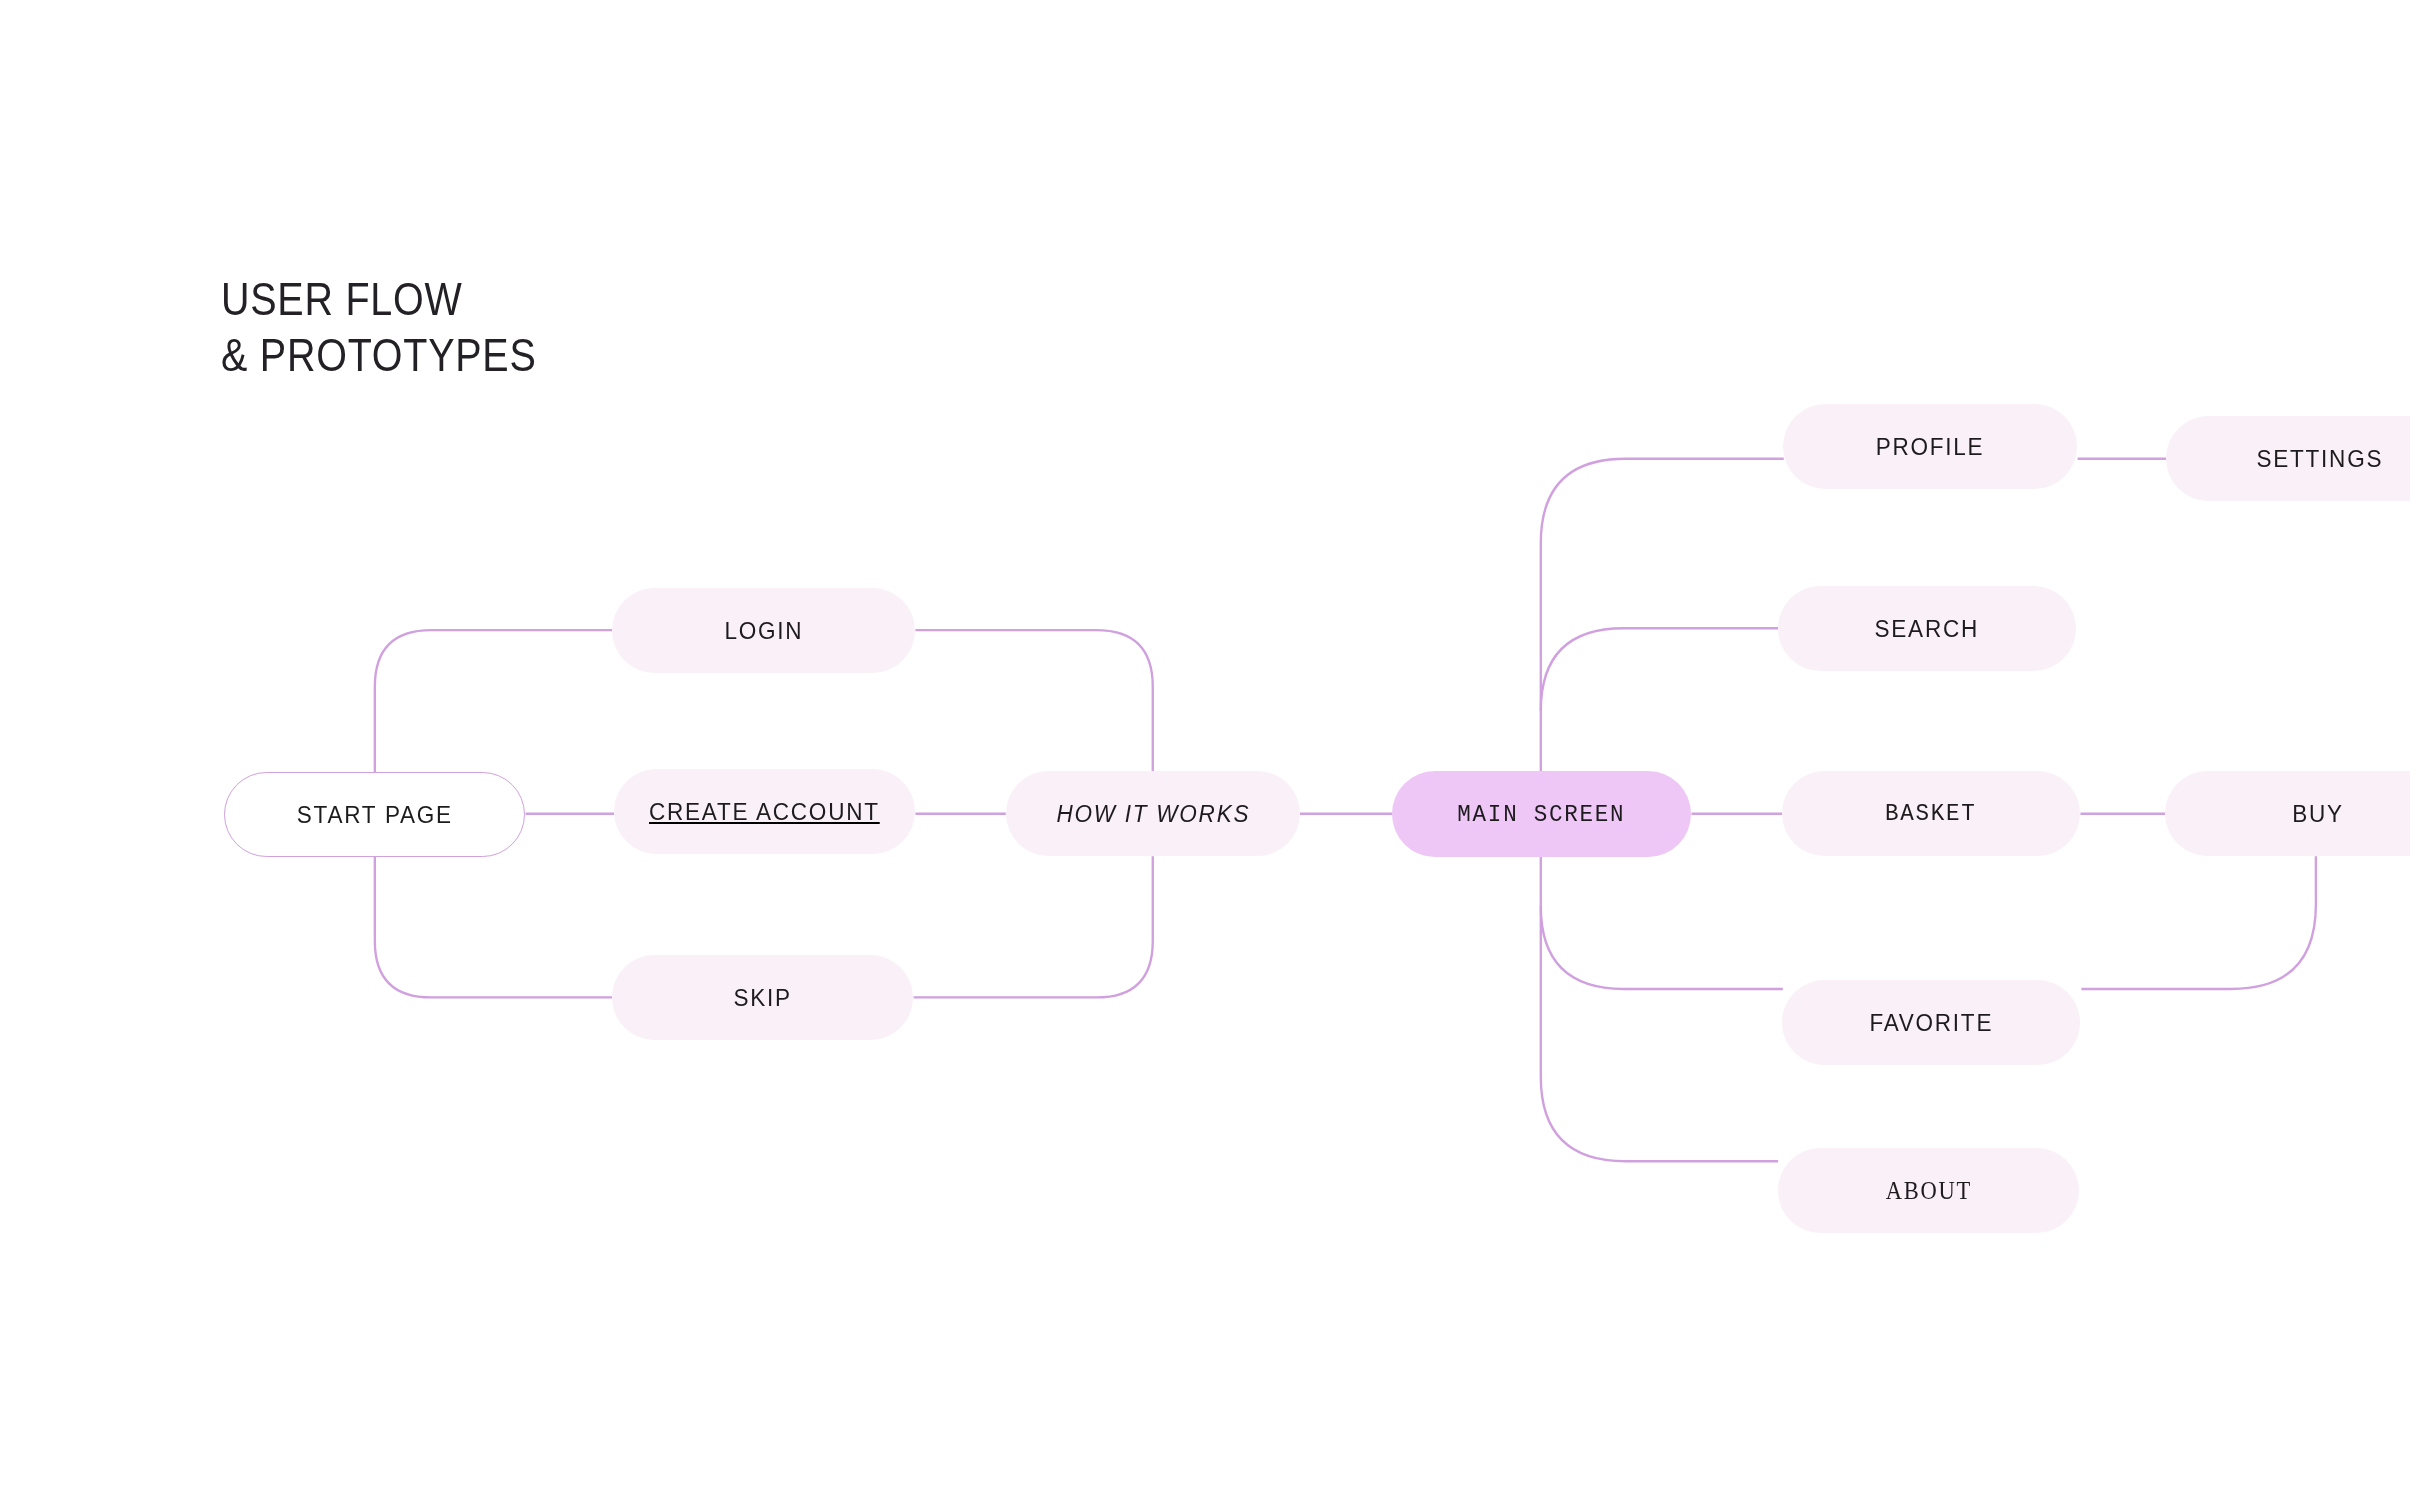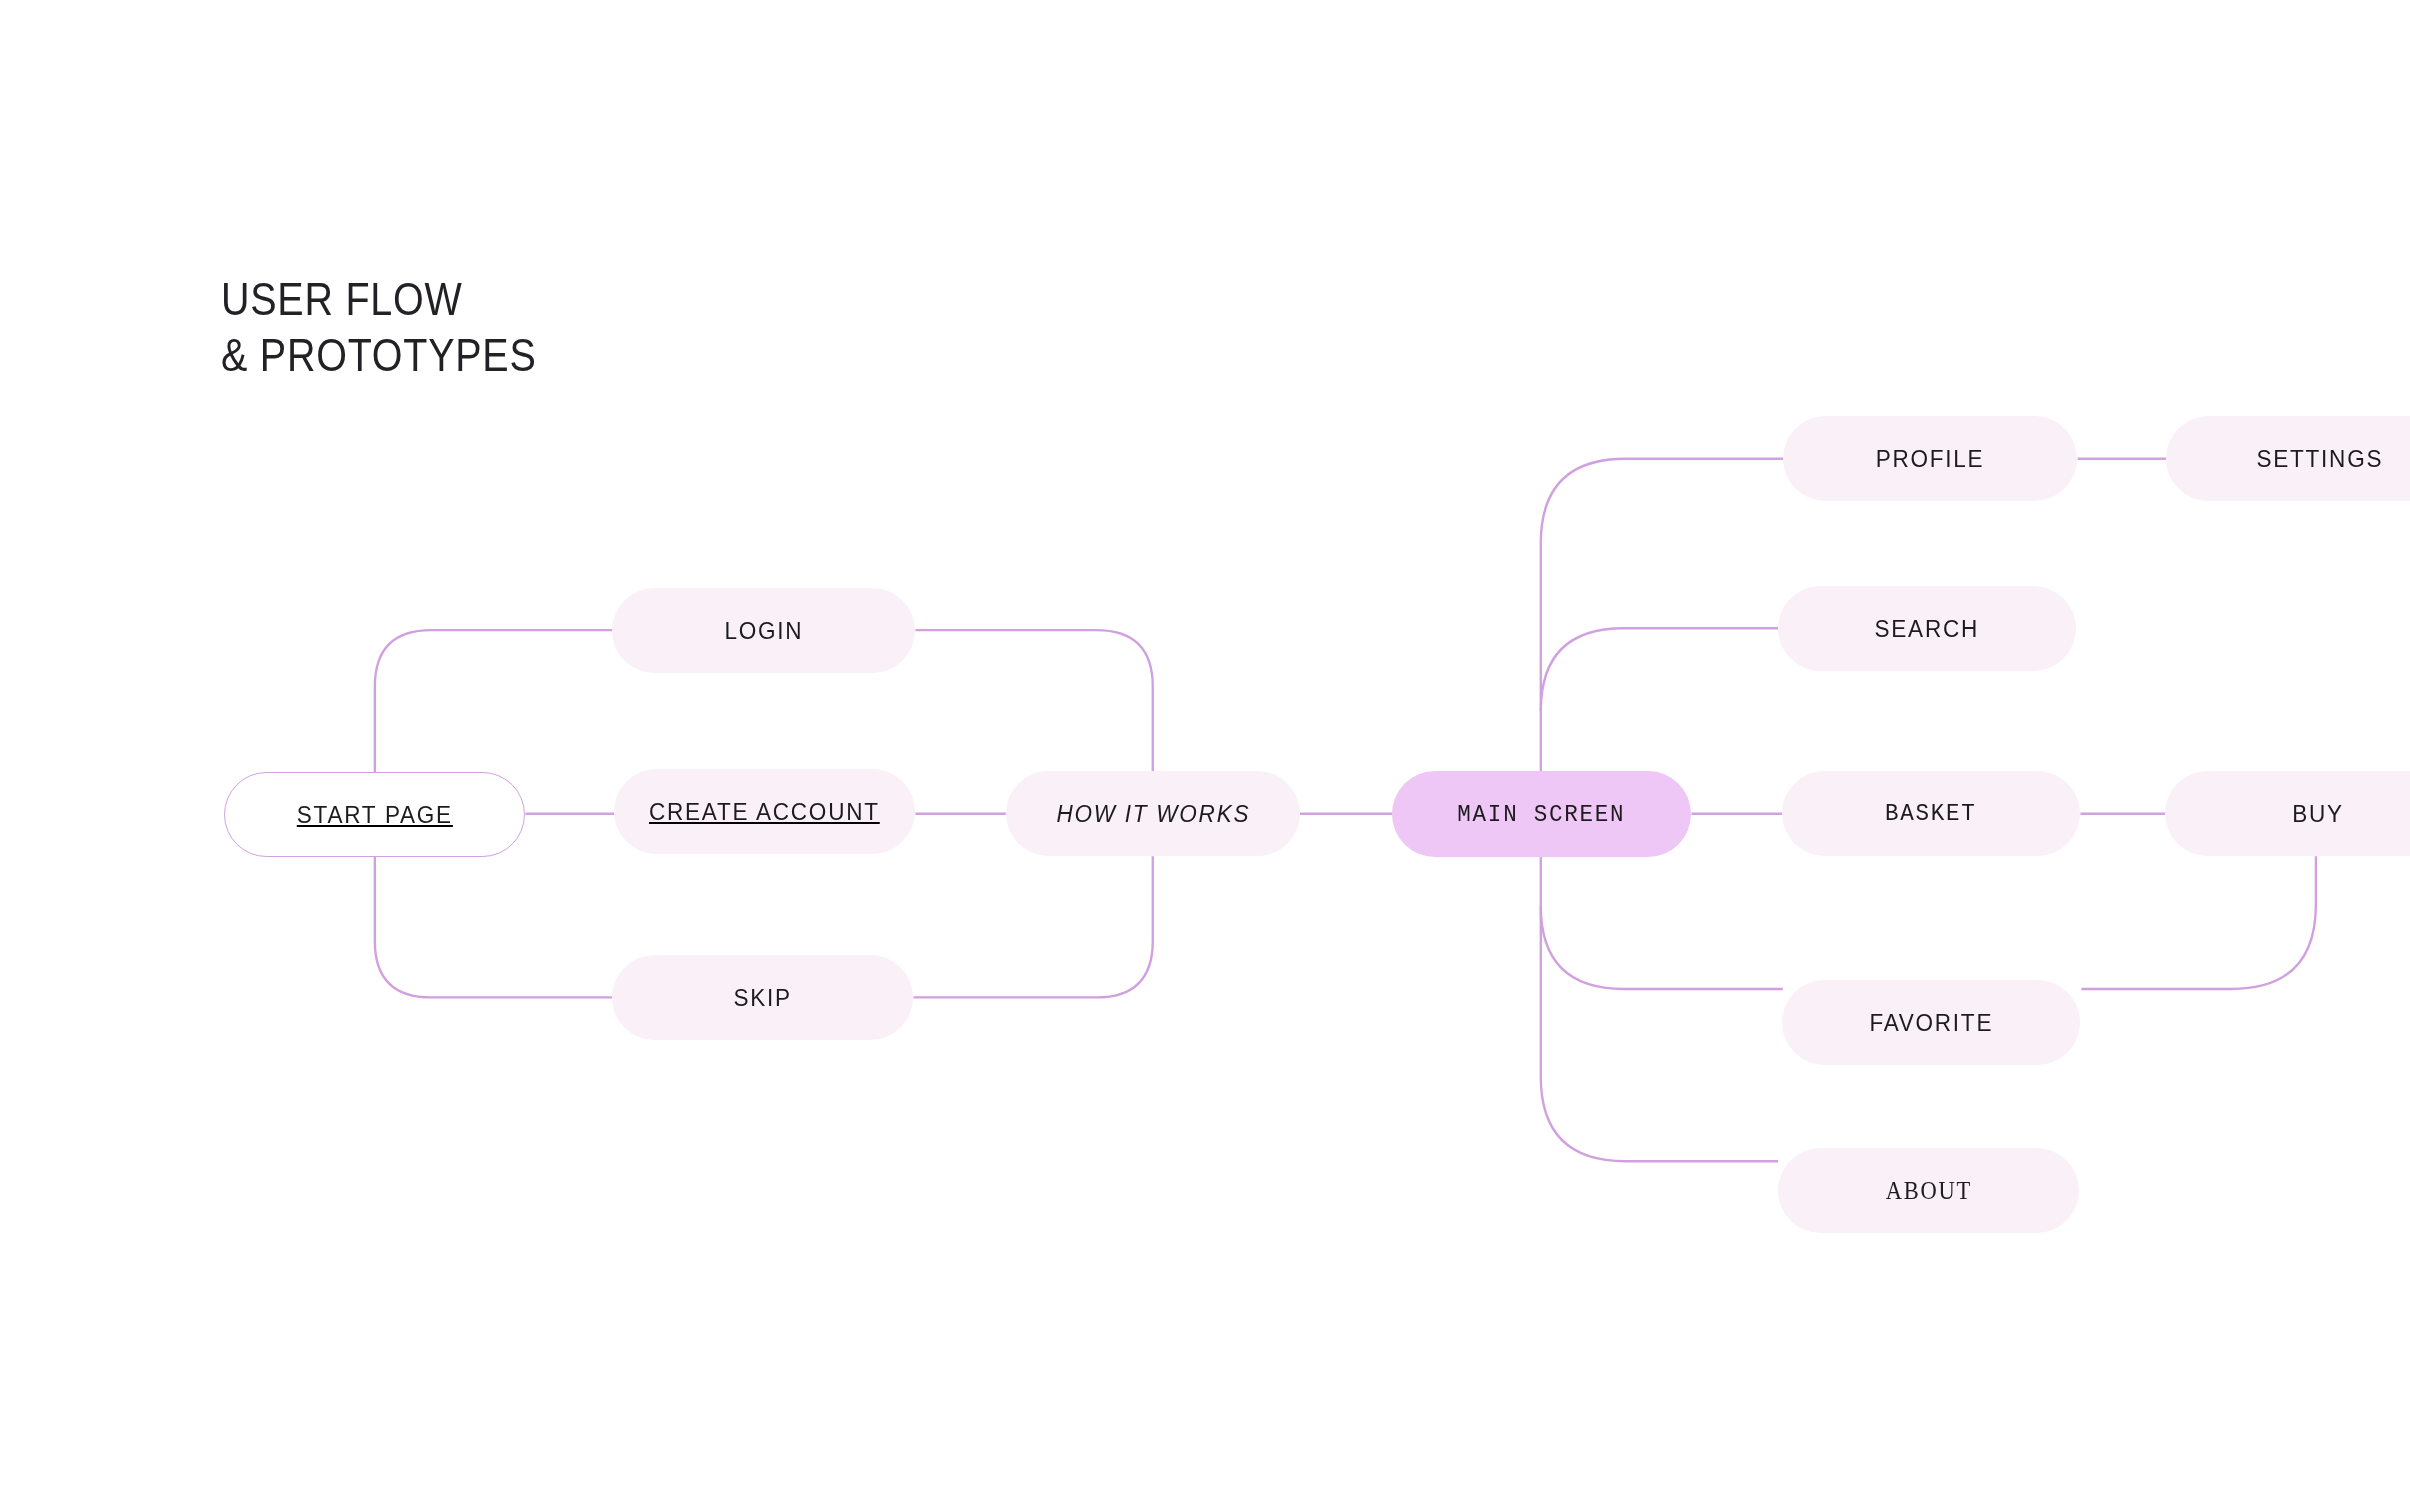--- a/index.html
+++ b/index.html
@@ -88,39 +88,39 @@
       <path d="M 2209 864 L 2299 864"></path>
       <path d="M 2210 1050 L 2369 1050 Q 2459 1050 2459 960 L 2459 909"></path>
     </svg>
 
   <div class="page-title">
     <span>USER FLOW</span>
     <span>&amp; PROTOTYPES</span>
   </div>
 
   <div id="node-layer">
-      <div class="node outline" style="left: 224px; top: 772px; width: 301px; height: 85px; text-decoration: underline;">
+      <div class="node outline" style="left: 224px; top: 772px; width: 301px; height: 85px;">
         <span class="node-label">START PAGE</span>
       </div>
       <div class="node light" style="left: 612px; top: 588px; width: 303px; height: 85px;">
         <span class="node-label">LOGIN</span>
       </div>
       <div class="node light" style="left: 614px; top: 769px; width: 301px; height: 85px; text-decoration: underline;">
         <span class="node-label">CREATE ACCOUNT</span>
       </div>
       <div class="node light" style="left: 612px; top: 955px; width: 301px; height: 85px;">
         <span class="node-label">SKIP</span>
       </div>
       <div class="node light" style="left: 1006px; top: 771px; width: 294px; height: 85px; font-style: italic;">
         <span class="node-label">HOW IT WORKS</span>
       </div>
       <div class="node highlight" style="left: 1392px; top: 771px; width: 299px; height: 86px; font-family: Liberation Mono, monospace;">
         <span class="node-label">MAIN SCREEN</span>
       </div>
-      <div class="node light" style="left: 1783px; top: 416px; width: 294px; height: 85px;">
+      <div class="node light" style="left: 1783px; top: 404px; width: 294px; height: 85px;">
         <span class="node-label">PROFILE</span>
       </div>
       <div class="node light" style="left: 1778px; top: 586px; width: 298px; height: 85px;">
         <span class="node-label">SEARCH</span>
       </div>
       <div class="node light" style="left: 1782px; top: 771px; width: 298px; height: 85px; font-family: Liberation Mono, monospace;">
         <span class="node-label">BASKET</span>
       </div>
       <div class="node light" style="left: 1782px; top: 946px; width: 298px; height: 85px; margin-top: 34px;">
         <span class="node-label">FAVORITE</span>

